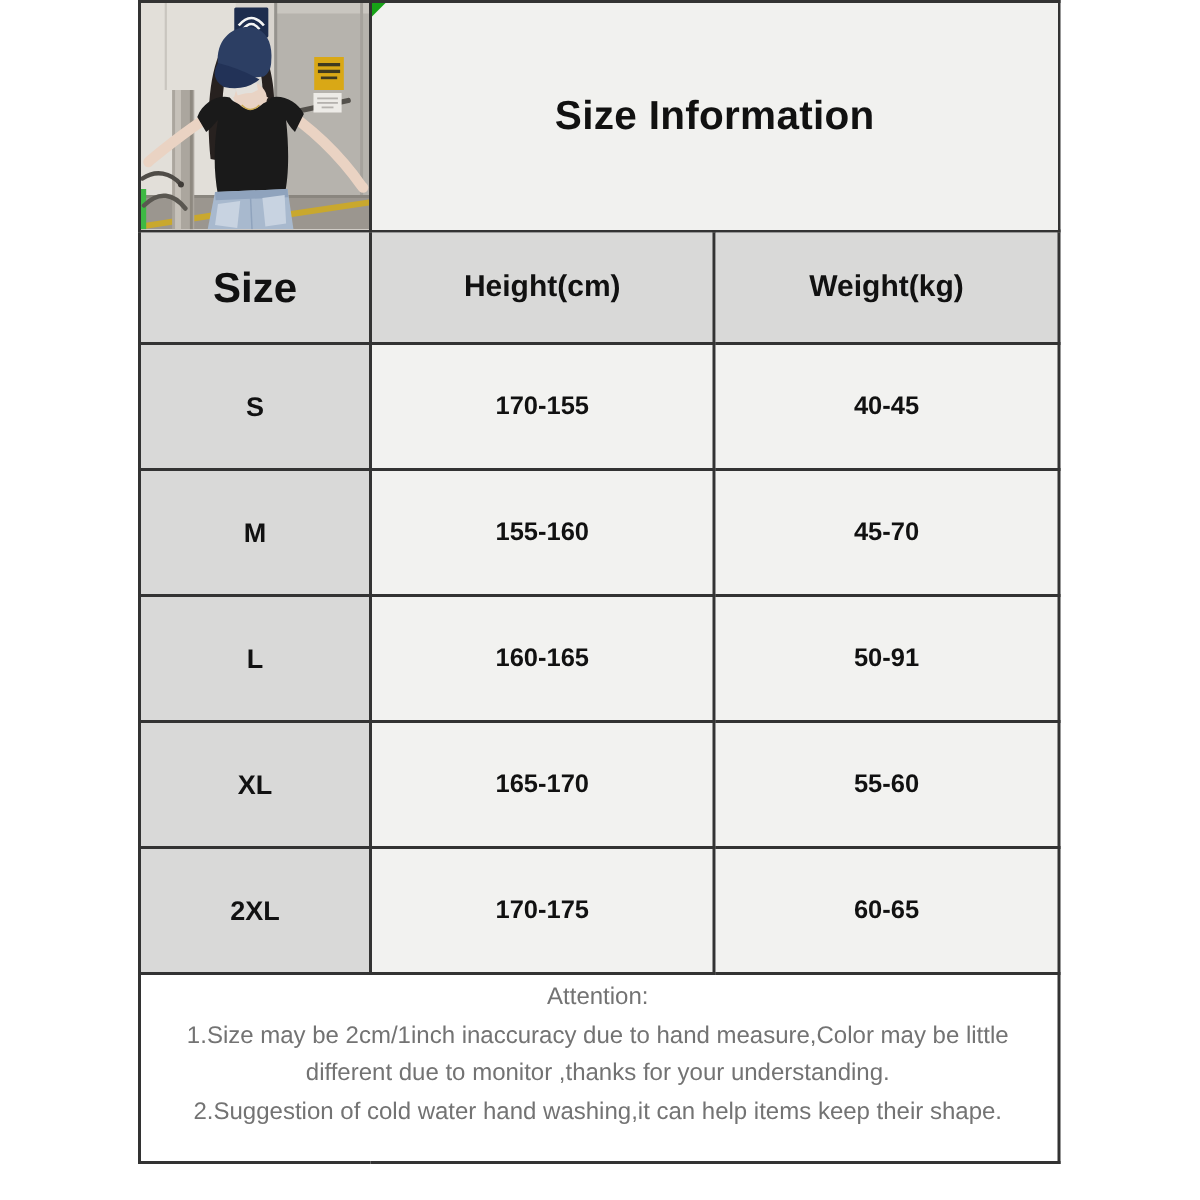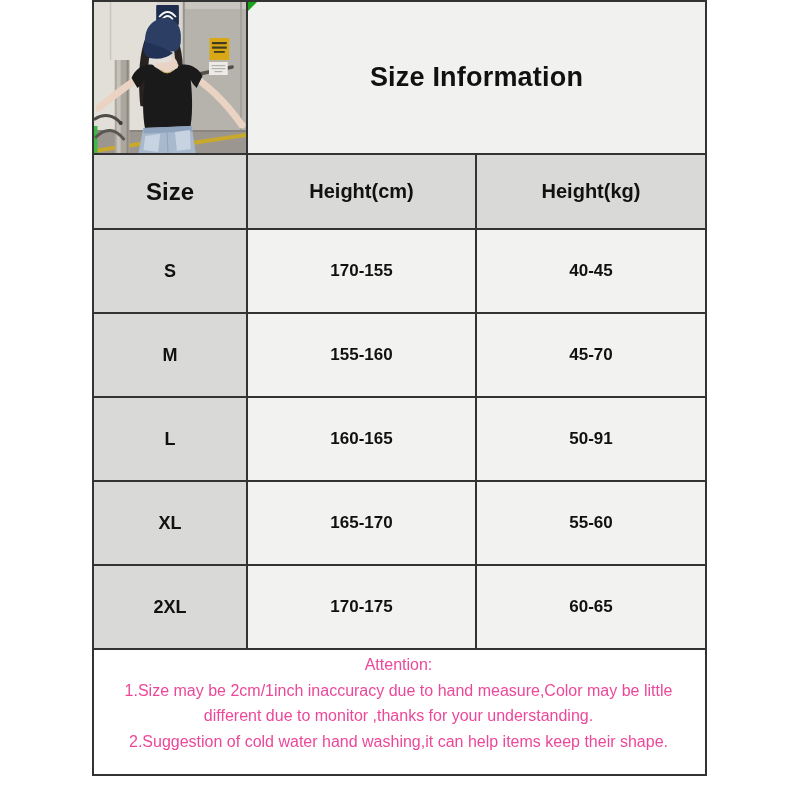--- a/index.html
+++ b/index.html
@@ -19,28 +19,28 @@
   .title-cell {
     background:var(--title-cell,#f1f1ef); position:relative;
     font-size:27px; font-weight:bold; letter-spacing:0.2px;
   }
   .corner-flag {
     position:absolute; top:0; left:0; width:0; height:0;
     border-top:9px solid var(--marker-green,#17a317);
     border-right:9px solid transparent;
   }
   .head-row td { height:75px; background:var(--gray-cell,#d9d9d8); font-weight:bold; font-size:20px; }
-  .head-row td.head-size { font-size:24px; }
+  .head-row td.head-size { font-size:28px; }
   .data-row td { height:84px; background:var(--light-cell,#f2f2f0); font-weight:bold; font-size:17px; }
   .data-row td.size-cell { background:var(--gray-cell,#d9d9d8); font-size:18px; }
   .note-cell {
     background:var(--note-bg,#fff); height:126px;
     text-align:right; vertical-align:top !important;
     font-size:16px; font-weight:normal; line-height:25.5px;
-    padding:2px 6px 2px 4px; white-space:pre-line; color:#ec4899;
+    padding:2px 6px 2px 4px; white-space:pre-line; color:#737373;
   }
 </style>
 </head>
 <body>
 
 <div class="sheet">
   <table class="size-table">
     <colgroup>
         <col style="width:154px">
         <col style="width:229px">
@@ -126,21 +126,21 @@
       </td>
       <td class="title-cell" colspan="2">
         <span class="corner-flag"></span>
         <span>Size Information</span>
       </td>
     </tr>
 
     <tr class="head-row">
       <td class="head-size">Size</td>
       <td>Height(cm)</td>
-      <td>Height(kg)</td>
+      <td>Weight(kg)</td>
     </tr>
 
     <tr class="data-row">
       <td class="size-cell">S</td>
       <td>170-155</td>
       <td>40-45</td>
     </tr>
     <tr class="data-row" style="height:83px">
       <td class="size-cell">M</td>
       <td>155-160</td>

